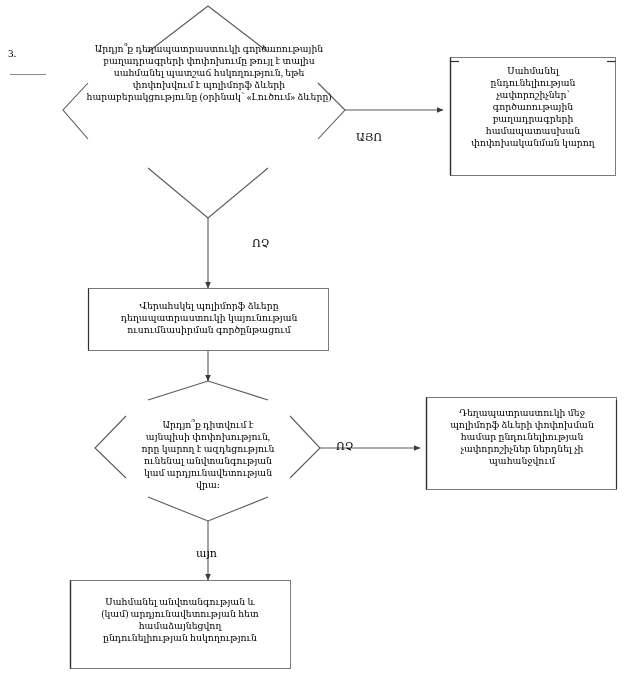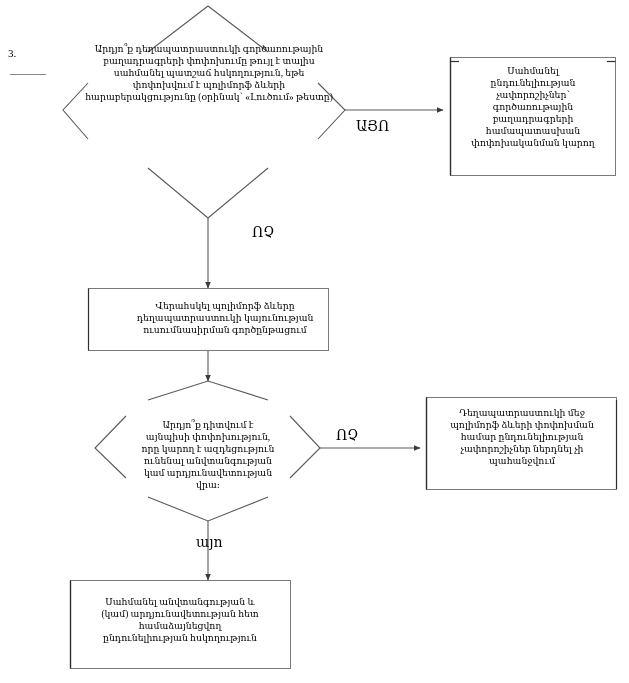--- a/index.html
+++ b/index.html
@@ -31,23 +31,24 @@
     position: absolute;
     text-align: center;
     line-height: 1.30;
     white-space: pre-line;
     color: #000;
   }
   .diamond-text { font-size: 9.3px; }
   .box-text     { font-size: 9.3px; }
   .edge-label {
     position: absolute;
-    font-size: 14px;
+    font-size: 11px;
     color: #000;
     white-space: nowrap;
+    margin-top: 13px;
   }
   .corner-mark {
     position: absolute;
     font-size: 11px;
     font-family: "Liberation Serif", "DejaVu Serif", serif;
     color: #000;
   }
   .corner-rule {
     position: absolute;
     border-top: 1.5px solid #8a8a8a;
@@ -115,23 +116,23 @@
     <g>
       <rect x="70.5" y="580.5" width="220" height="88" fill="#ffffff" stroke="#7a7a7a" stroke-width="1"></rect>
       <path d="M70.5,580.5 L70.5,668.5" stroke="#2f2f2f" stroke-width="1.4" fill="none"></path>
     </g>
   </svg>
 
   <div class="node-text diamond-text" style="left:78px; top:43px; width:262px;">Արդյո՞ք դեղապատրաստուկի գործառութային
 բաղադրագրերի փոփոխումը թույլ է տալիս
 սահմանել պատշաճ հսկողություն, եթե
 փոփոխվում է պոլիմորֆ ձևերի
-հարաբերակցությունը (օրինակ՝ «Լուծում» թեստը)</div>
+հարաբերակցությունը (օրինակ՝ «Լուծում» ձևերը)</div>
 
-  <div class="node-text box-text" style="left:112px; top:300px; width:226px;">Վերահսկել պոլիմորֆ ձևերը
+  <div class="node-text box-text" style="left:96px; top:300px; width:226px;">Վերահսկել պոլիմորֆ ձևերը
 դեղապատրաստուկի կայունության
 ուսումնասիրման գործընթացում</div>
 
   <div class="node-text diamond-text" style="left:126px; top:404px; width:164px;margin-top:15px;">Արդյո՞ք դիտվում է
 այնպիսի փոփոխություն,
 որը կարող է ազդեցություն
 ունենալ անվտանգության
 կամ արդյունավետության
 վրա։</div>
 

